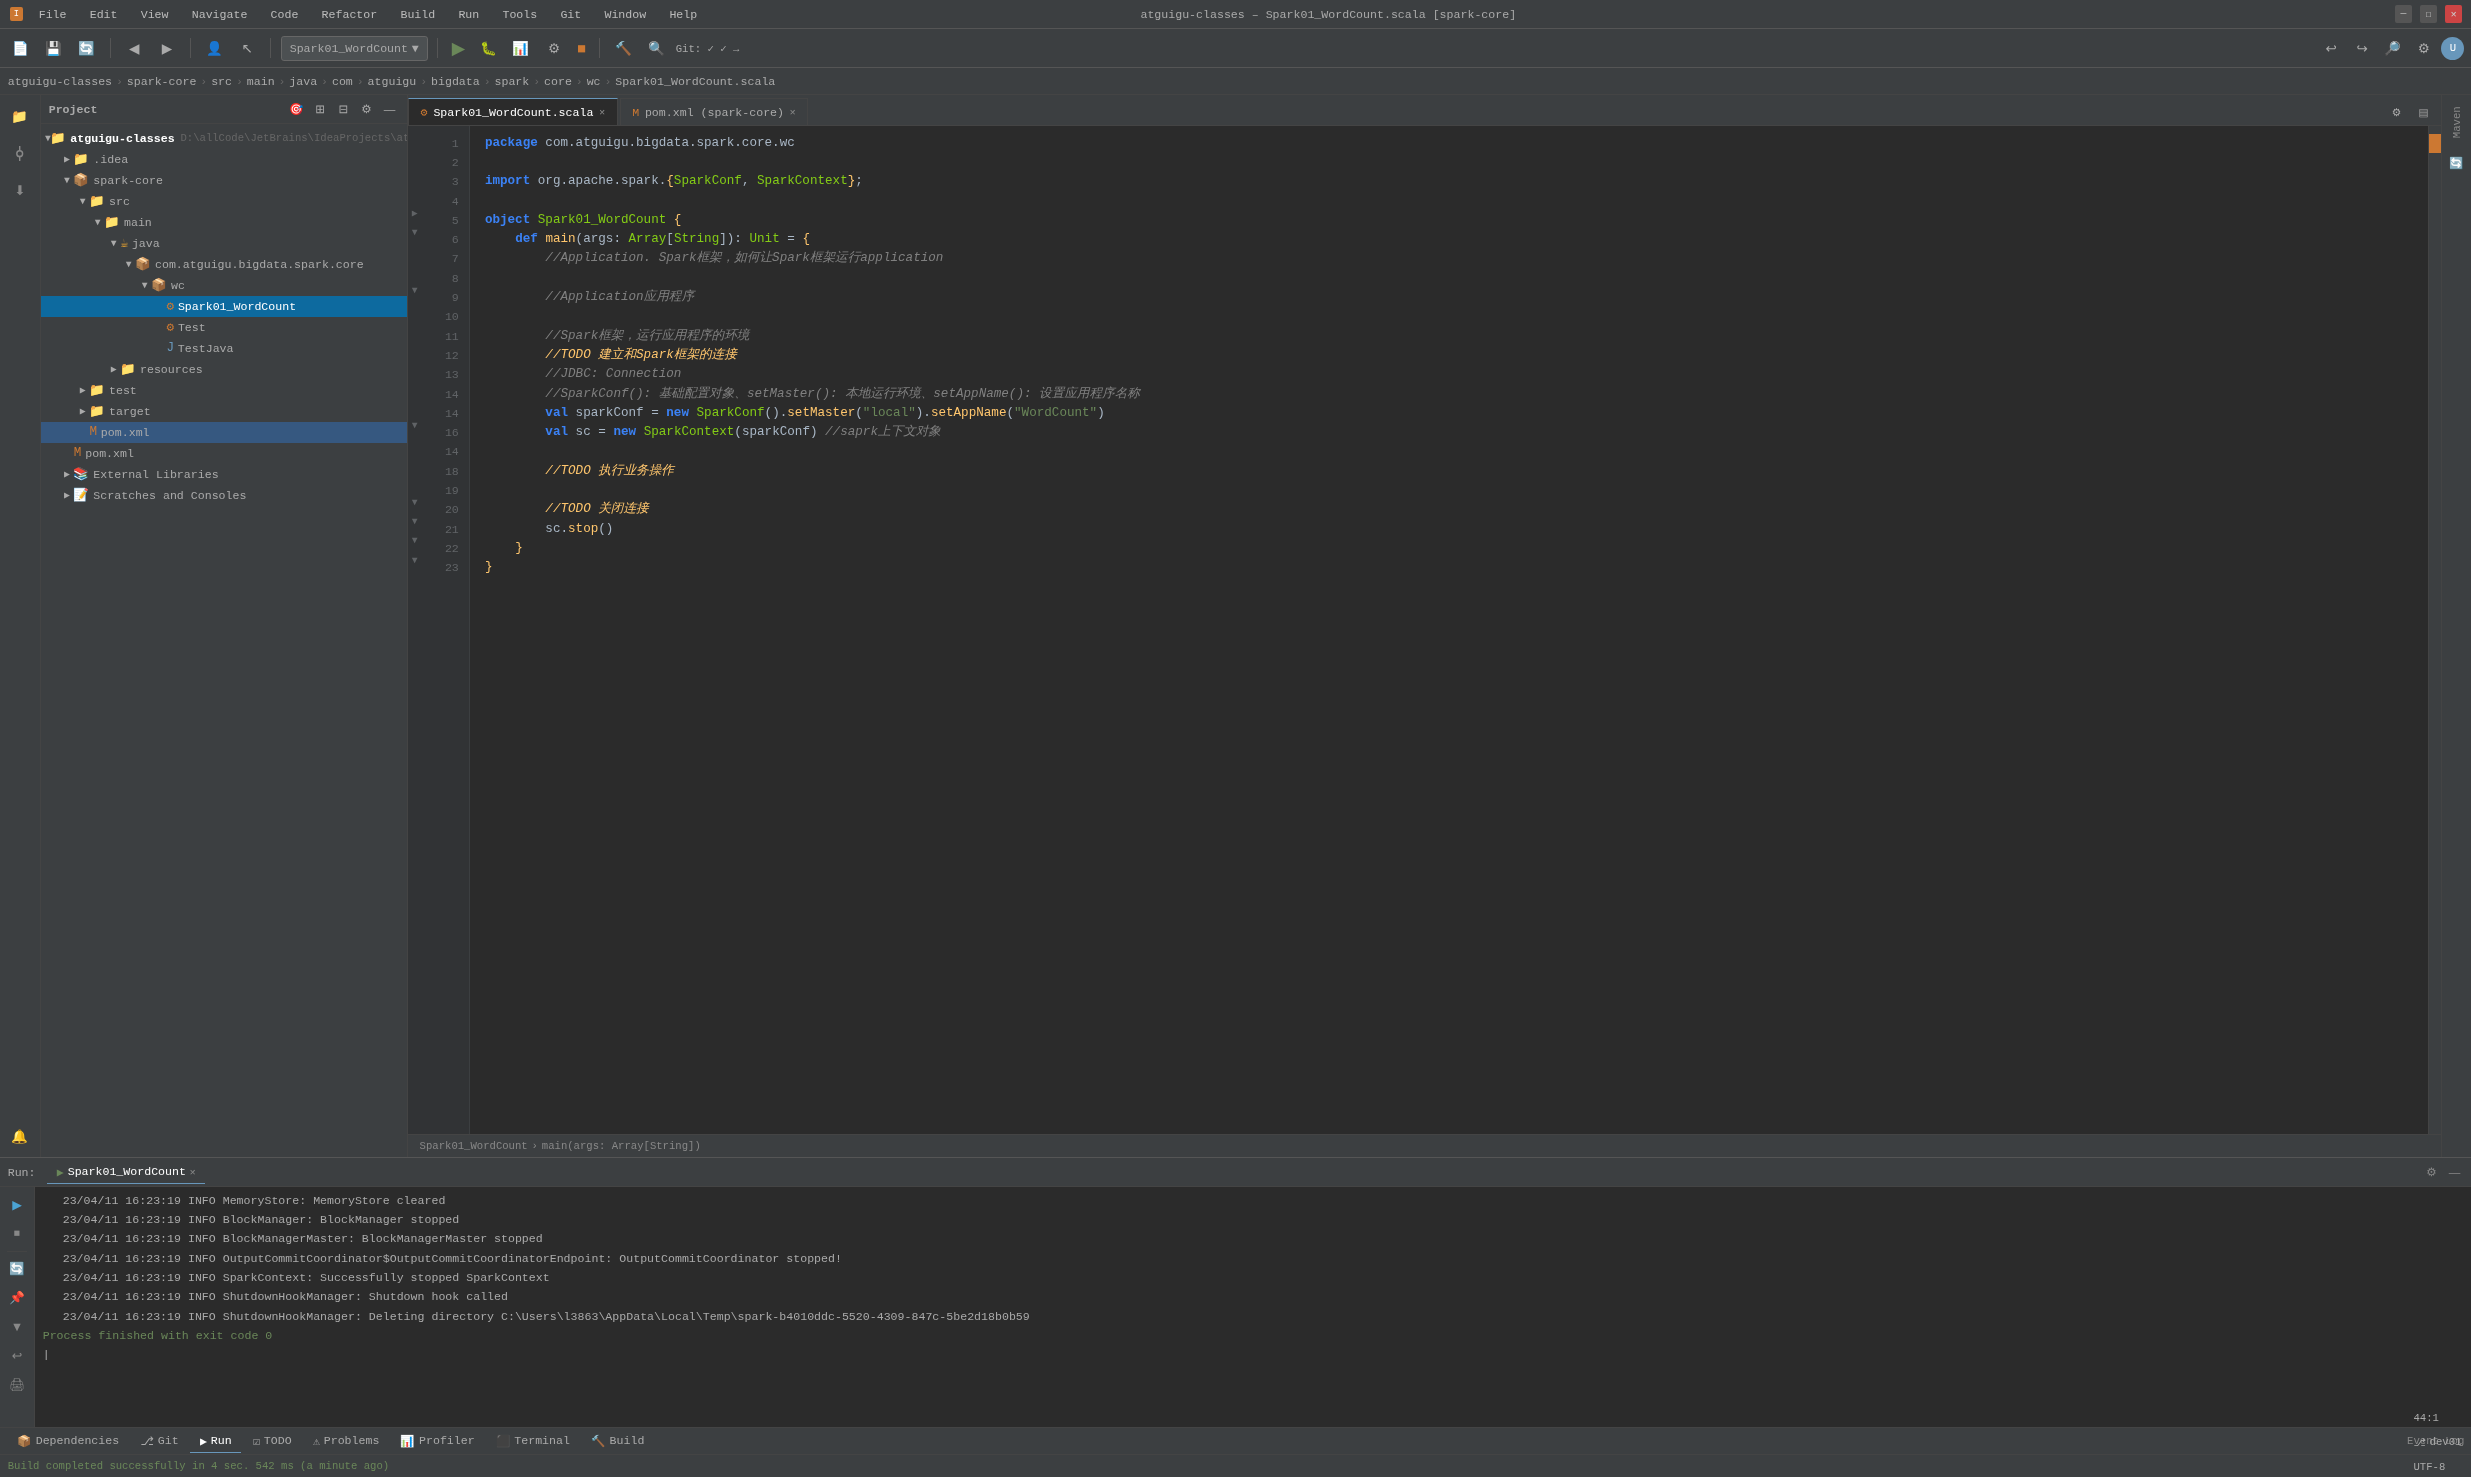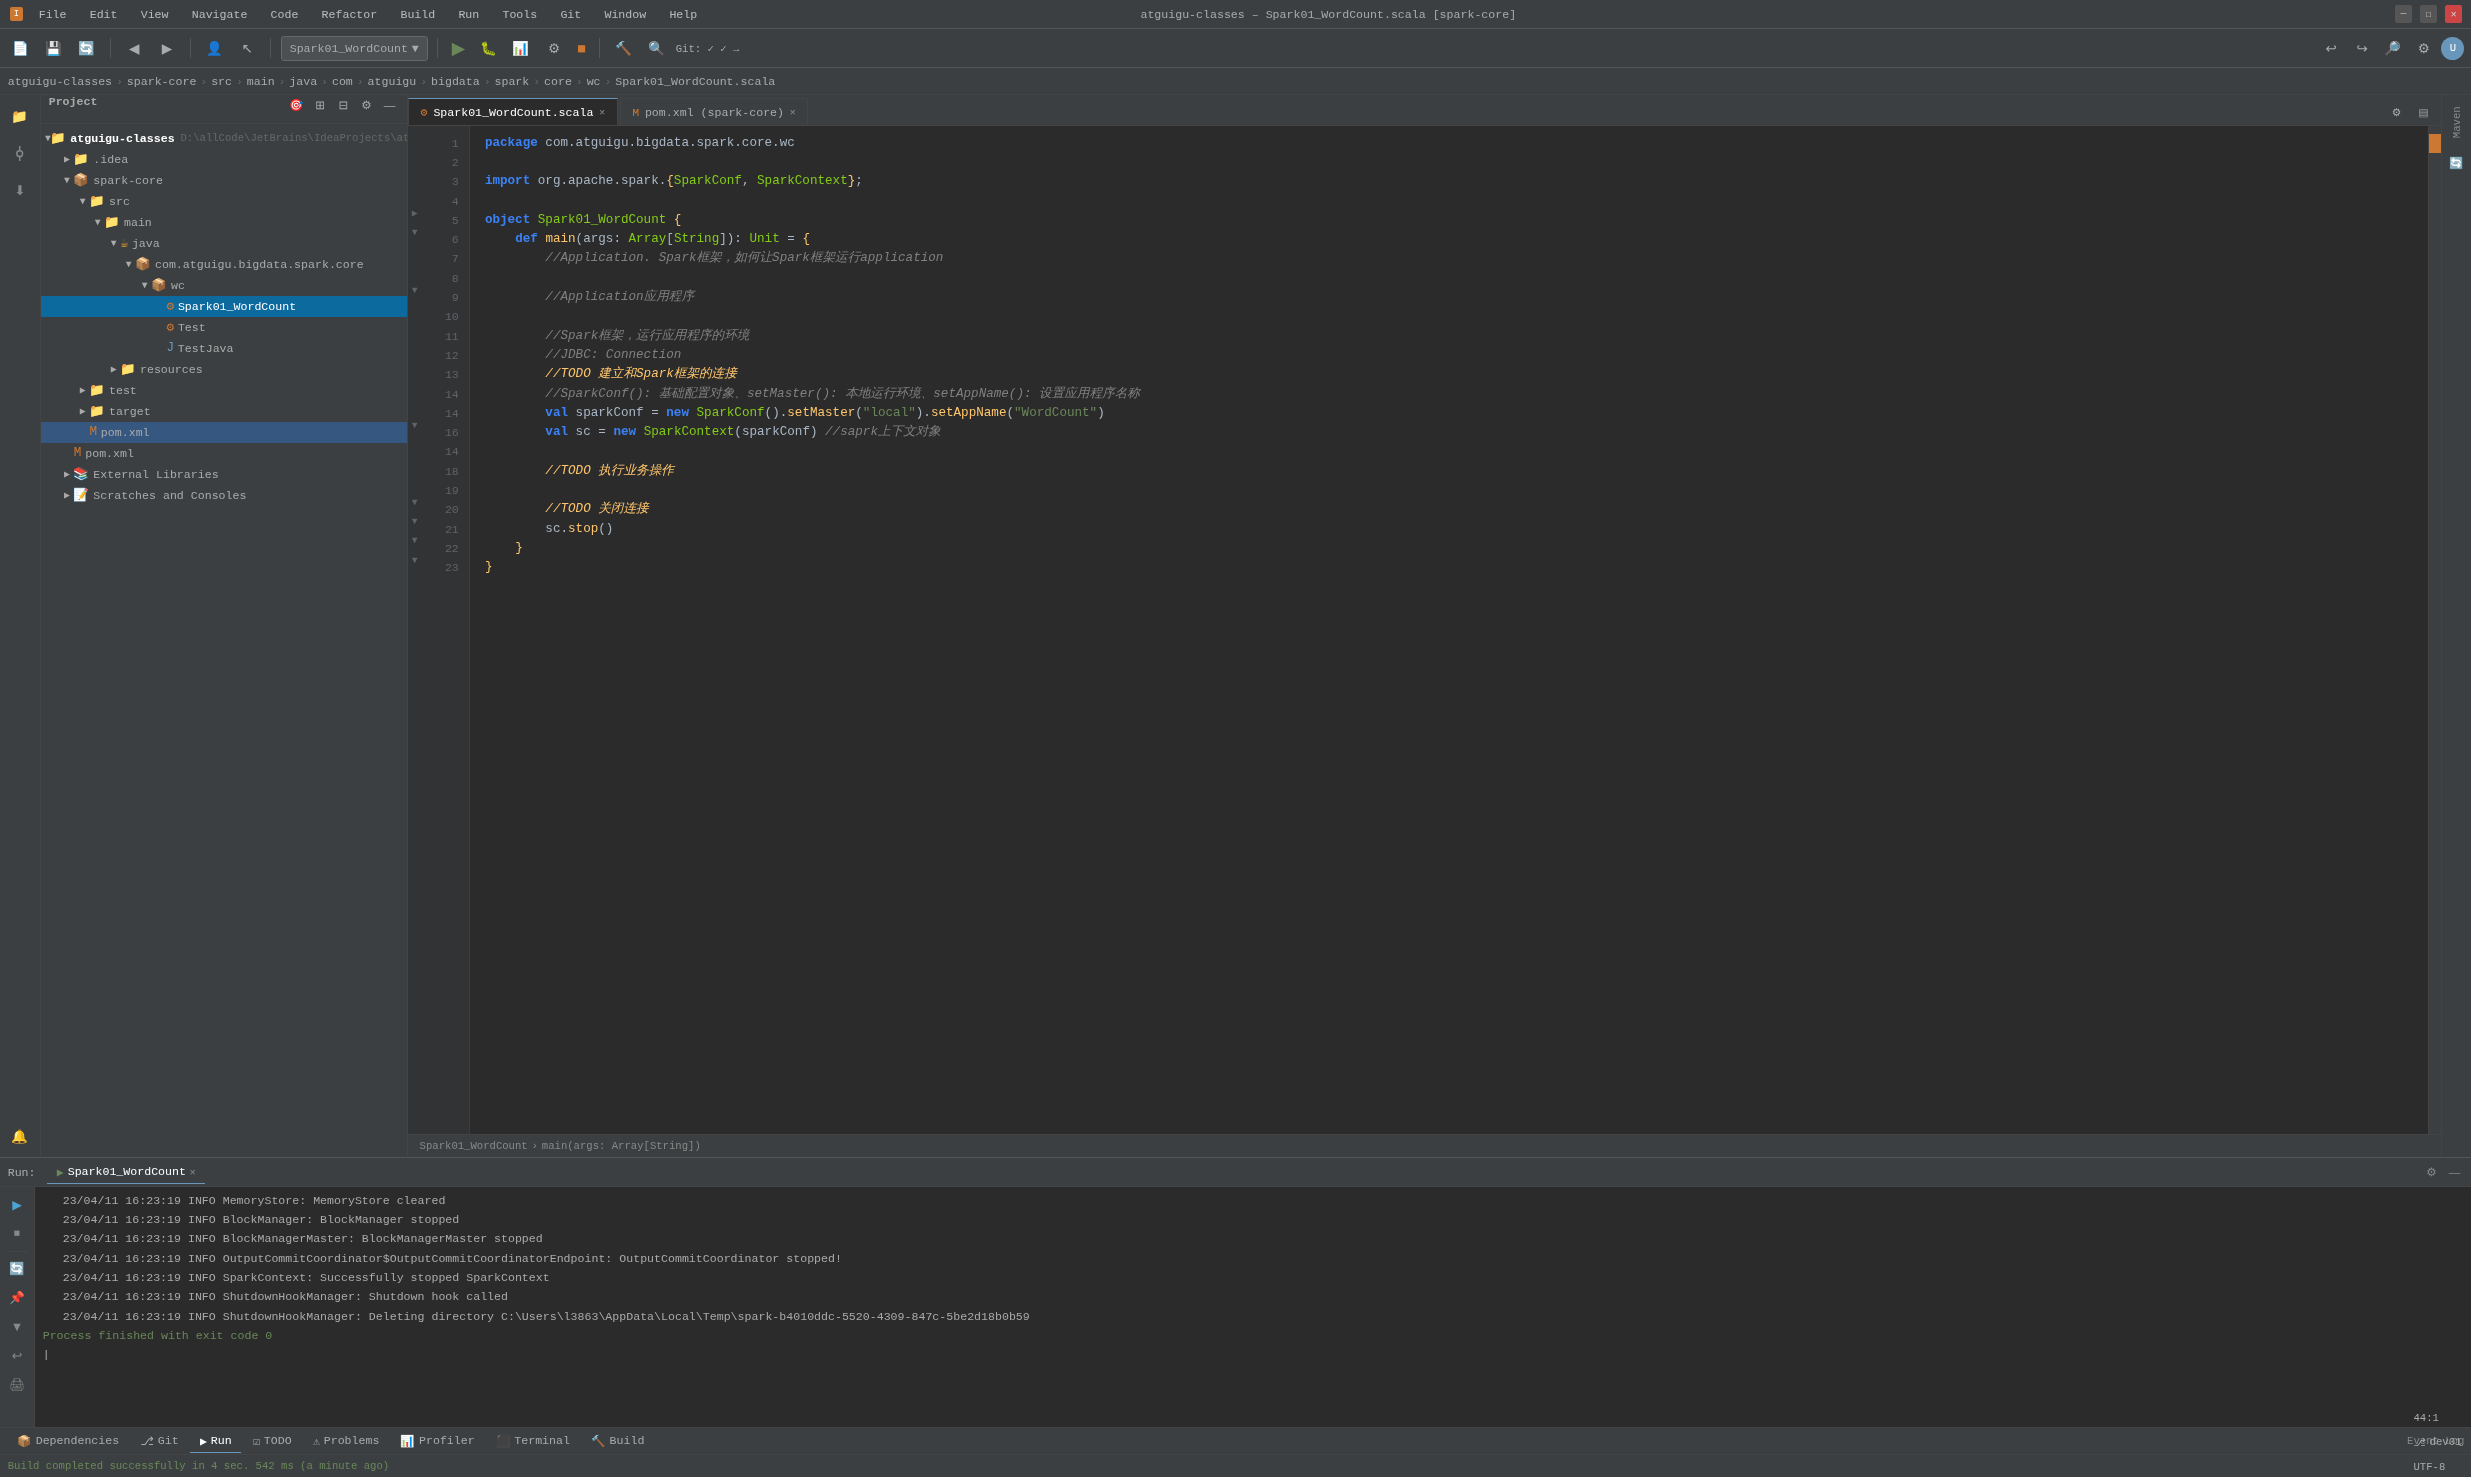--- a/index.html
+++ b/index.html
@@ -151,21 +151,21 @@
       background: #3c3f41;
       border-right: 1px solid #444;
       display: flex;
       flex-direction: column;
       flex-shrink: 0;
     }
     .panel-header {
       height: 29px;
       background: #3c3f41;
       display: flex;
-      align-items: flex-start;
+      align-items: center;
       padding: 0 7.7px;
       border-bottom: 1px solid #444;
       justify-content: space-between;
     }
     .panel-title {
       font-size: 11.6px;
       color: #aaaaaa;
       font-weight: bold;
     }
     .panel-actions {
@@ -853,24 +853,24 @@
         </div>
         <div class="code-line"></div>
         <div class="code-line">
           <span>        </span><span class="comment">//Application应用程序</span>
         </div>
         <div class="code-line"></div>
         <div class="code-line">
           <span>        </span><span class="comment">//Spark框架，运行应用程序的环境</span>
         </div>
         <div class="code-line">
+          <span>        </span><span class="comment-todo">//TODO 建立和Spark框架的连接</span>
+        </div>
+        <div class="code-line">
           <span>        </span><span class="comment">//JDBC: Connection</span>
-        </div>
-        <div class="code-line">
-          <span>        </span><span class="comment-todo">//TODO 建立和Spark框架的连接</span>
         </div>
         <div class="code-line">
           <span>        </span><span class="comment">//SparkConf(): 基础配置对象、setMaster(): 本地运行环境、setAppName(): 设置应用程序名称</span>
         </div>
         <div class="code-line">
           <span>        </span><span class="kw">val</span><span> sparkConf = </span><span class="kw">new</span><span> </span><span class="type">SparkConf</span><span>().</span><span class="fn">setMaster</span><span>(</span><span class="str">"local"</span><span>).</span><span class="fn">setAppName</span><span>(</span><span class="str">"WordCount"</span><span>)</span>
         </div>
         <div class="code-line">
           <span>        </span><span class="kw">val</span><span> sc = </span><span class="kw">new</span><span> </span><span class="type">SparkContext</span><span>(sparkConf) </span><span class="comment">//saprk上下文对象</span>
         </div>

